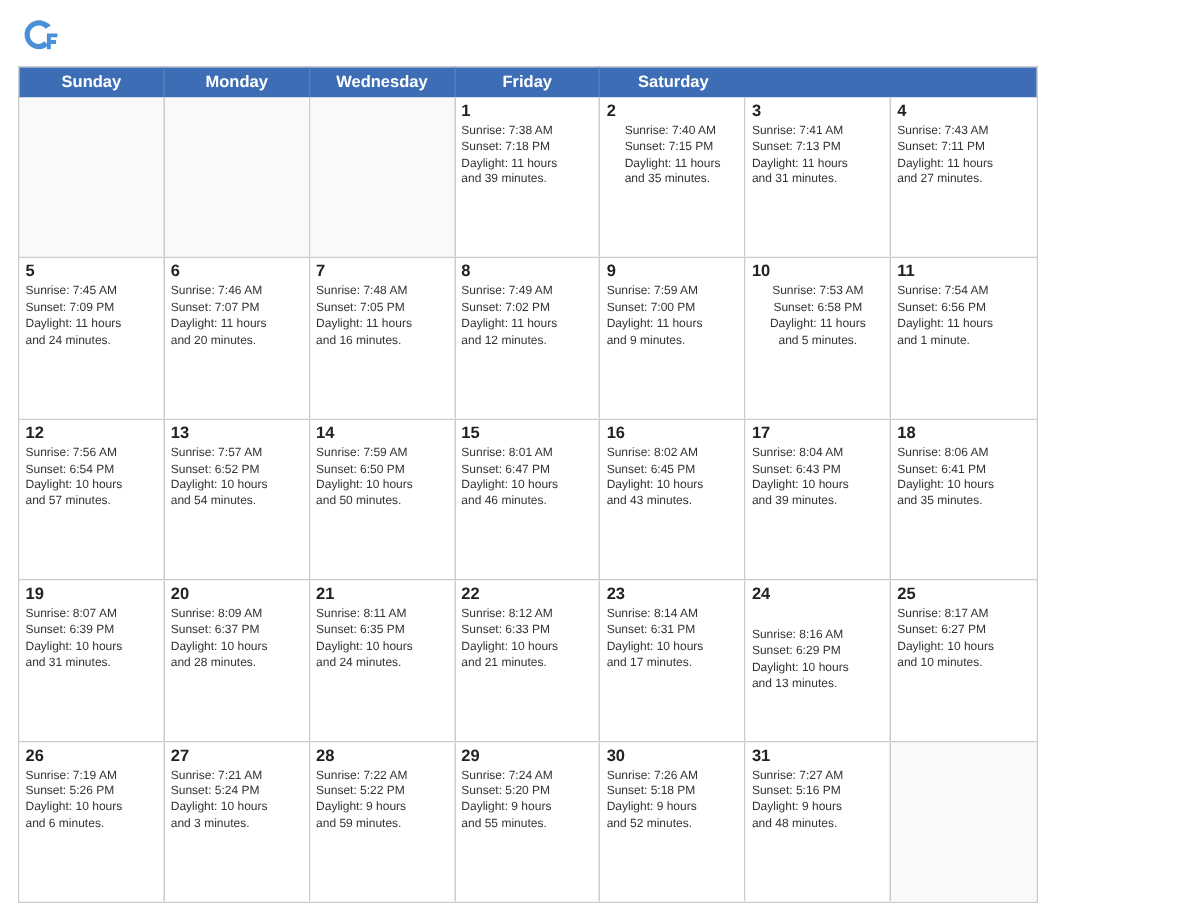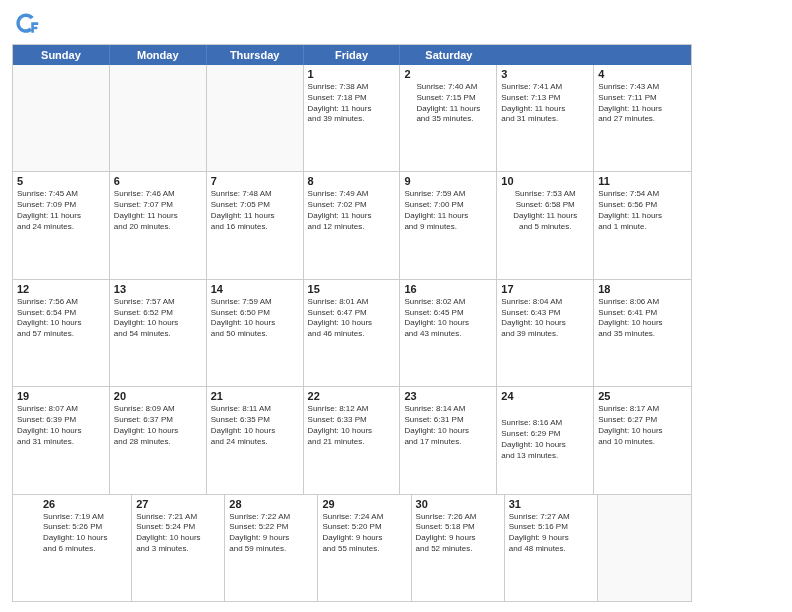--- a/index.html
+++ b/index.html
@@ -84,21 +84,21 @@
       flex: 1;
       display: flex;
       flex-direction: column;
     }
     .week-row {
       flex: 1;
       display: grid;
       grid-template-columns: repeat(7, 1fr);
       border-bottom: 1px solid #ccc;
     }
-    .week-row:last-child { border-bottom: none; margin-left: 26px; }
+    .week-row:last-child { border-bottom: none; }
     .day-cell {
       border-right: 1px solid #ccc;
       padding: 3px 4px;
       font-size: 8.5px;
       color: #333;
       min-height: 0;
       background: #fff;
     }
     .day-cell:last-child { border-right: none; }
     .day-cell.empty { background: #f9f9f9; }
@@ -133,21 +133,21 @@
     <div class="title-block">
       <div class="month-title"></div>
       <div class="subtitle"></div>
     </div>
   </div>
 
   <div class="calendar">
     <div class="day-headers">
     <div class="day-header">Sunday</div>
         <div class="day-header">Monday</div>
-        <div class="day-header">Thursday</div>
+        <div class="day-header">Wednesday</div>
         <div class="day-header">Friday</div>
         <div class="day-header">Saturday</div>
       </div>
     <div class="calendar-body">
     <div class="week-row">
           <div class="day-cell empty"></div>
           <div class="day-cell empty"></div>
           <div class="day-cell empty"></div>
           <div class="day-cell">
             <span class="day-num">1</span>

